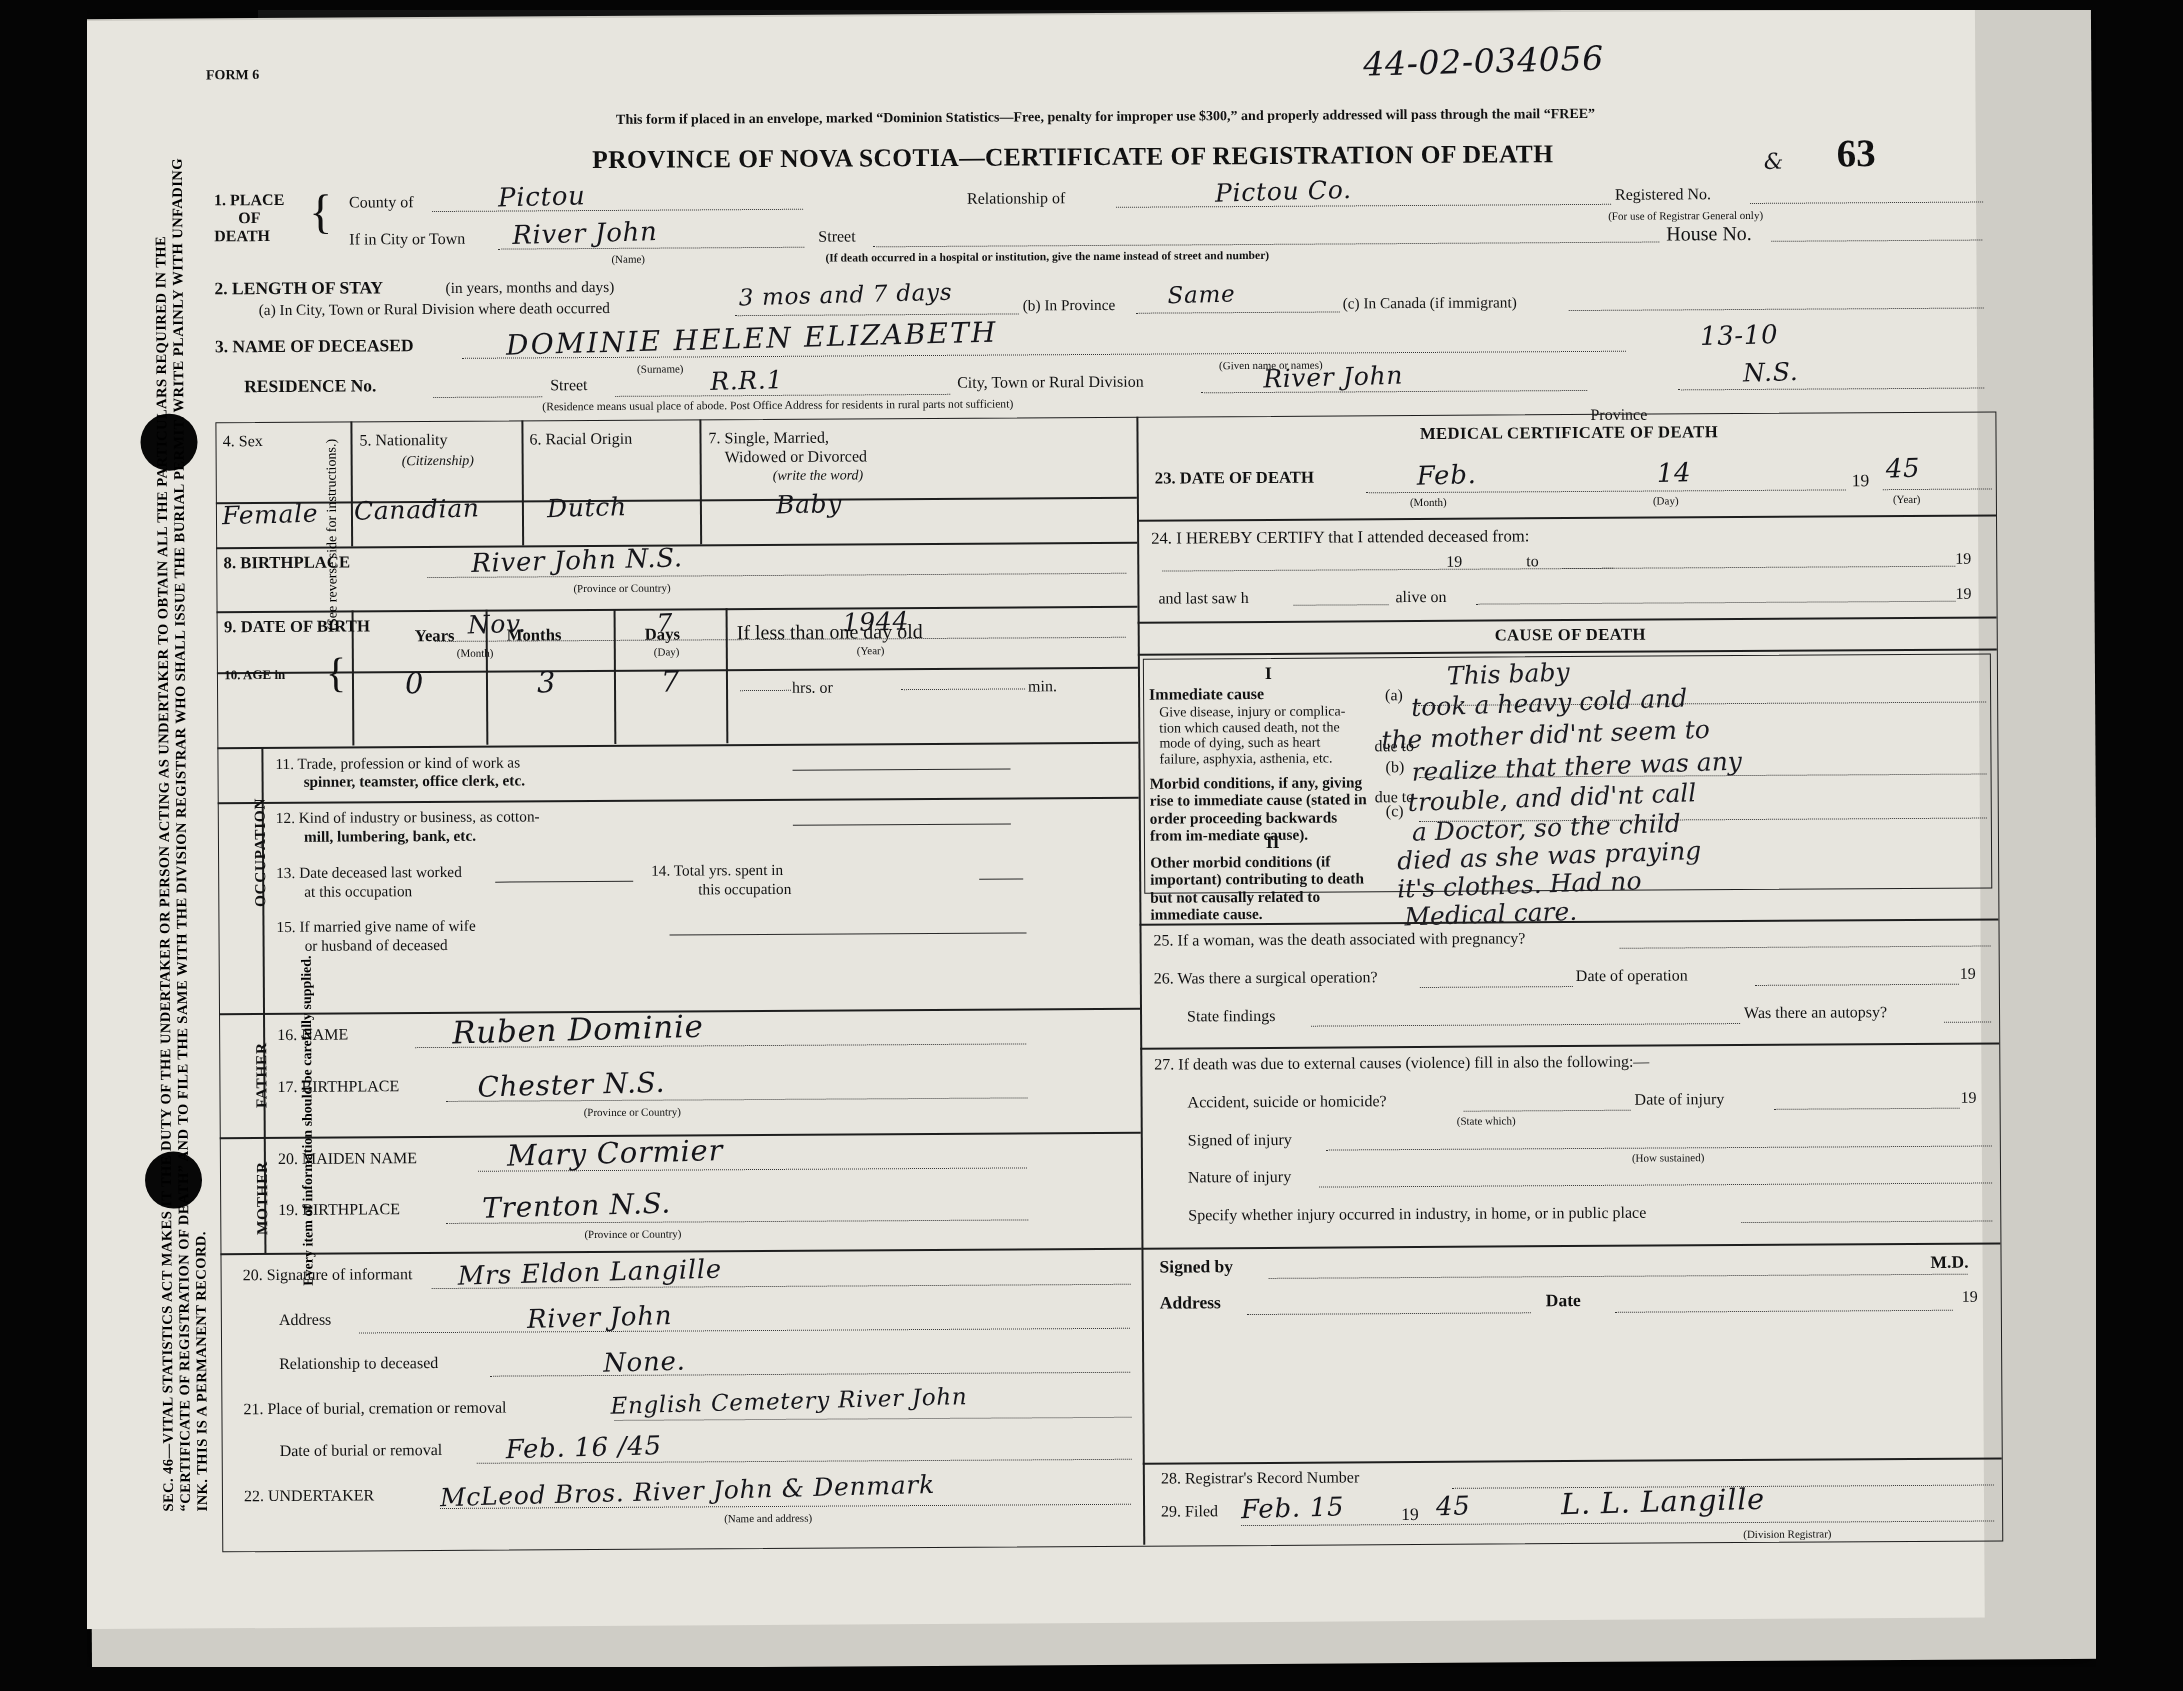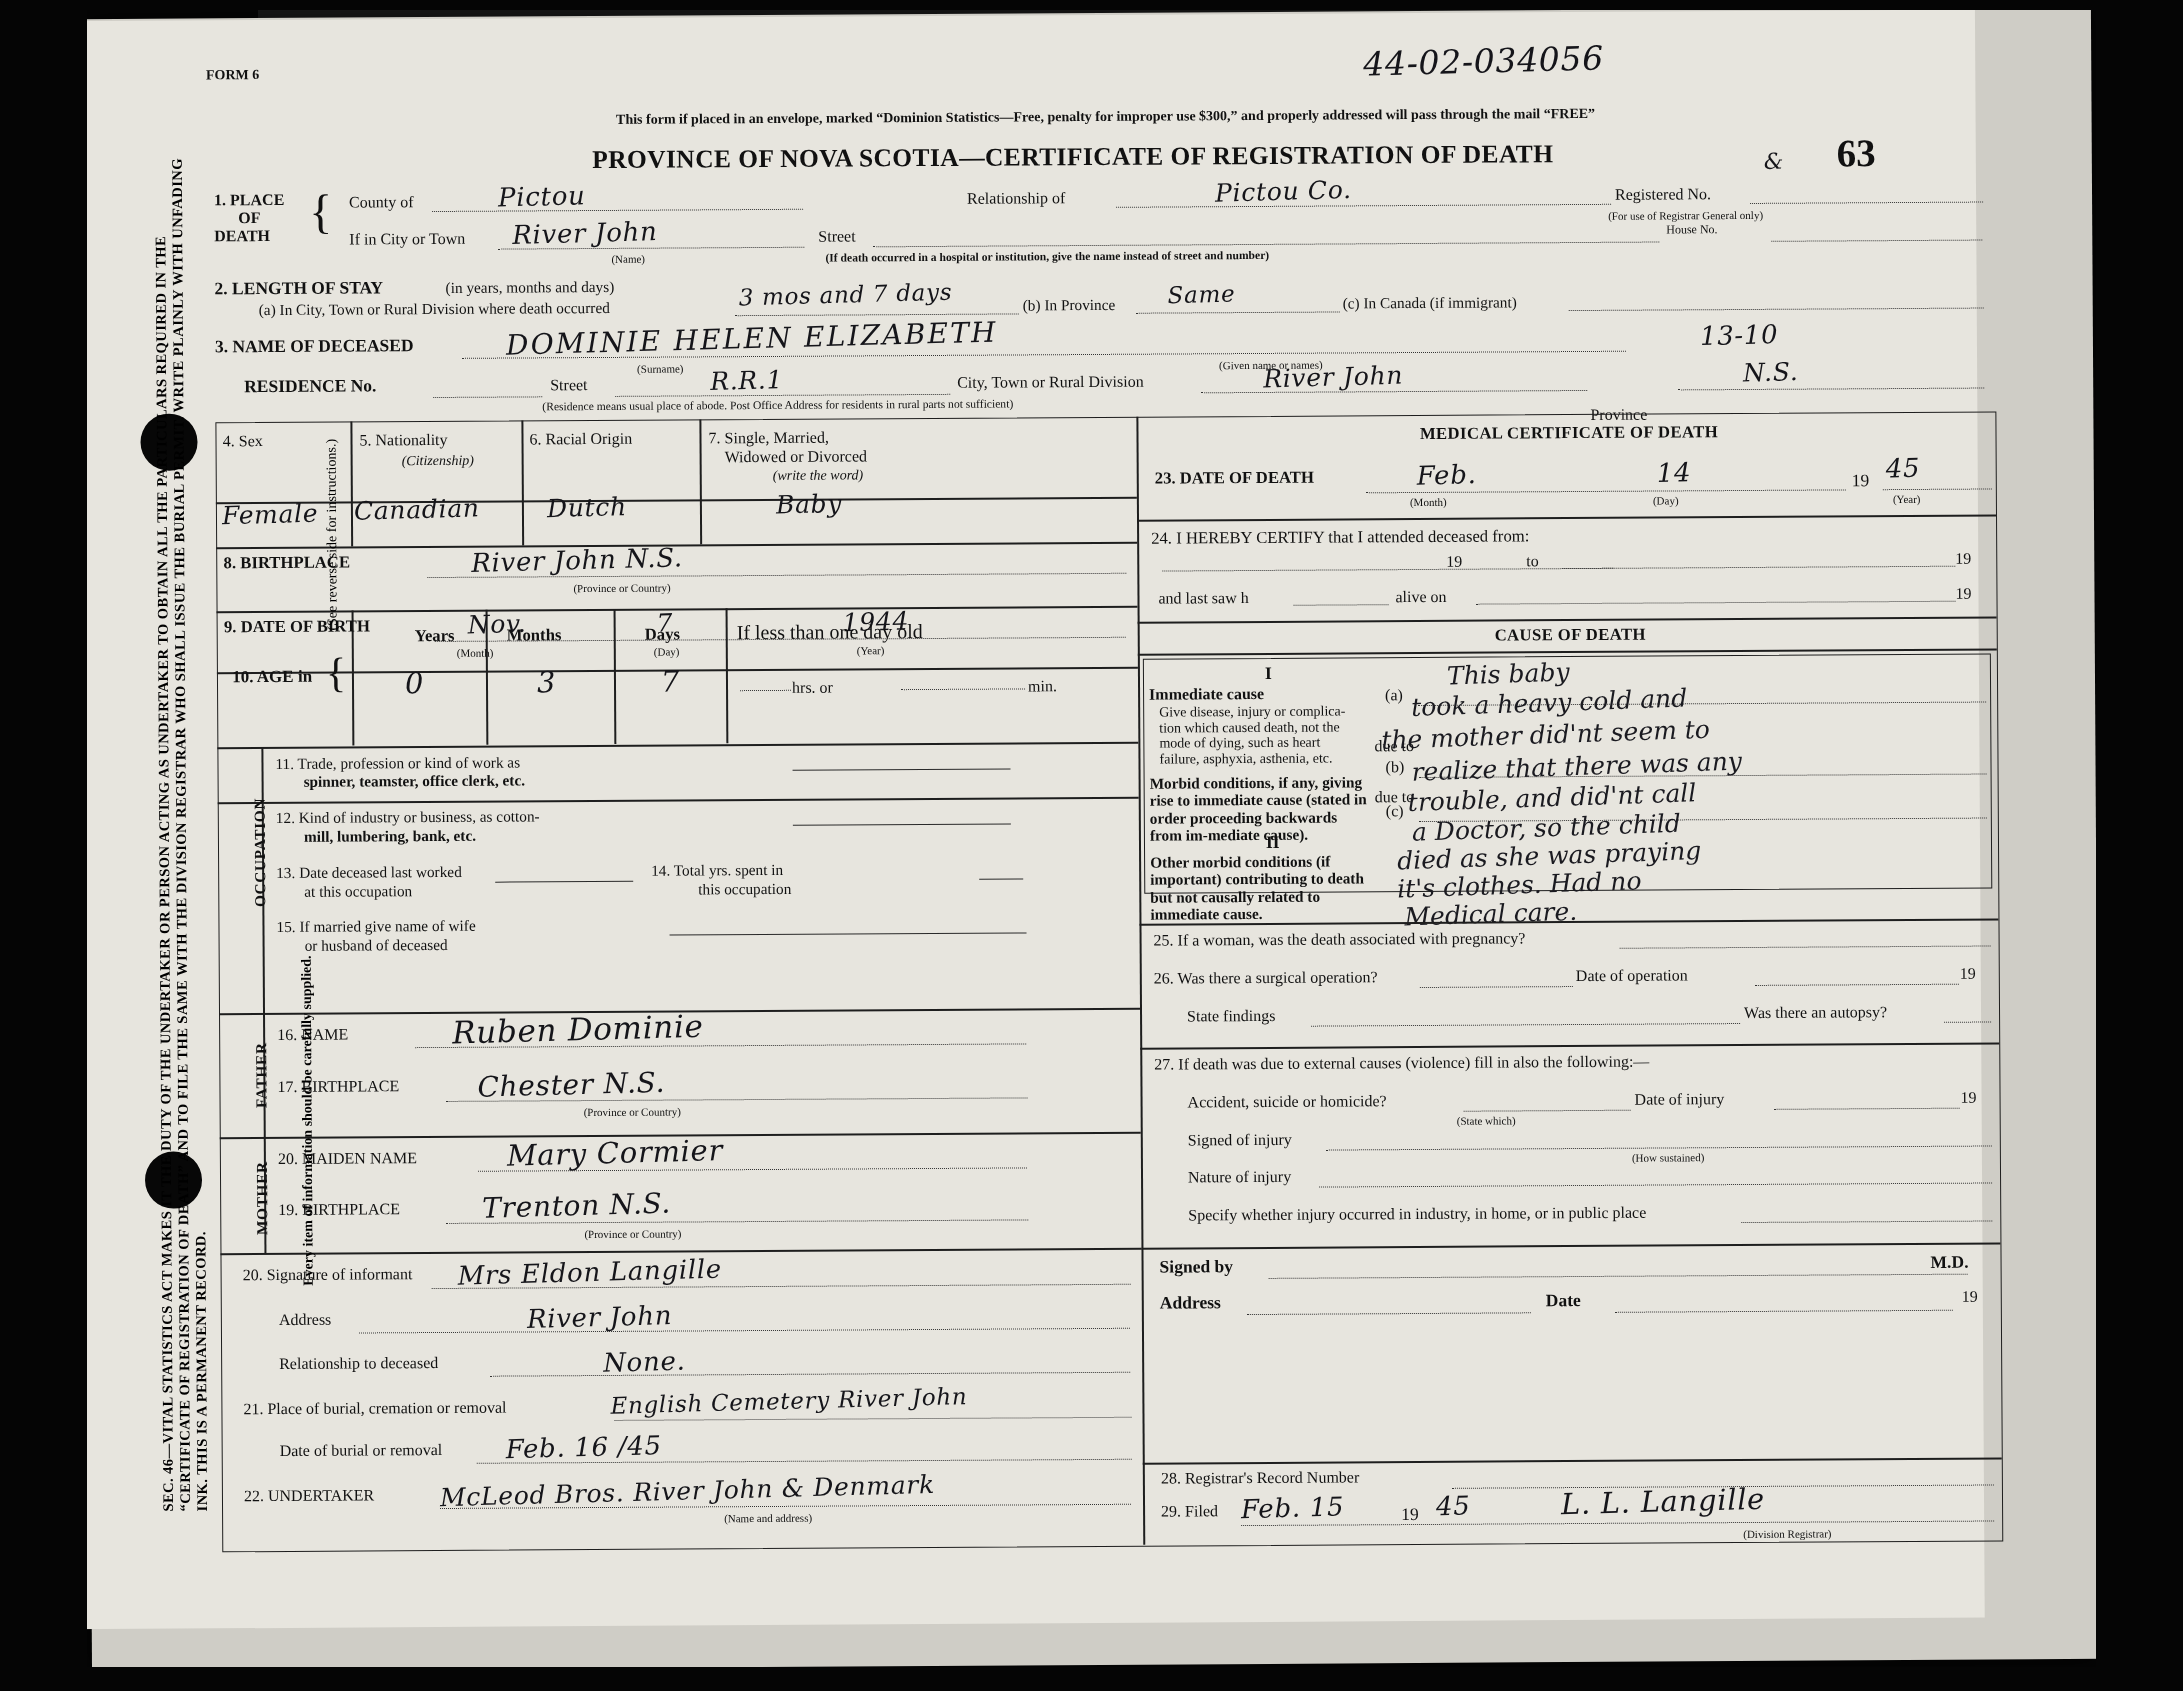--- a/index.html
+++ b/index.html
@@ -75,21 +75,21 @@
     <div class="dots" style="position:absolute;left:1536px;top:167px;width:233px;"></div>
     <div class="tiny" style="position:absolute;left:1394px;top:173px;">(For use of Registrar General only)</div>
 
     <div style="position:absolute;left:135px;top:186px;font-size:16px;">If in City or Town</div>
     <div class="dots" style="position:absolute;left:284px;top:205px;width:306px;"></div>
     <div class="hand" style="position:absolute;left:298px;top:175px;font-size:26px;">River John</div>
     <div class="tiny" style="position:absolute;left:397px;top:210px;">(Name)</div>
 
     <div style="position:absolute;left:604px;top:186px;font-size:16px;">Street</div>
     <div class="dots" style="position:absolute;left:659px;top:205px;width:786px;"></div>
-    <div style="position:absolute;left:1452px;top:186px;font-size:12px;">House No.</div>
+    <div style="position:absolute;left:1452px;top:186px;font-size:20px;">House No.</div>
     <div class="dots" style="position:absolute;left:1557px;top:205px;width:211px;"></div>
     <div class="tiny bold" style="position:absolute;left:611px;top:210px;font-size:11.6px;">(If death occurred in a hospital or institution, give the name instead of street and number)</div>
 
     <div class="bold" style="position:absolute;left:0px;top:233px;font-size:17.5px;">2. LENGTH OF STAY</div>
     <div style="position:absolute;left:231px;top:235px;font-size:15.3px;">(in years, months and days)</div>
     <div style="position:absolute;left:44px;top:256px;font-size:15.3px;">(a) In City, Town or Rural Division where death occurred</div>
     <div class="dots" style="position:absolute;left:520px;top:273px;width:284px;"></div>
     <div class="hand" style="position:absolute;left:524px;top:240px;font-size:23px;">3 mos and 7 days</div>
     <div style="position:absolute;left:808px;top:256px;font-size:15.3px;">(b) In Province</div>
     <div class="dots" style="position:absolute;left:921px;top:273px;width:204px;"></div>
@@ -164,21 +164,21 @@
 
     <div class="bold" style="position:absolute;left:7.3px;top:572px;font-size:16.7px;">9.  DATE OF BIRTH</div>
     <div class="dots" style="position:absolute;left:218px;top:597px;width:691px;"></div>
     <div class="hand" style="position:absolute;left:251px;top:566px;font-size:25px;">Nov.</div>
     <div class="hand" style="position:absolute;left:440px;top:566px;font-size:25px;">7</div>
     <div class="hand" style="position:absolute;left:626px;top:566px;font-size:25px;">1944</div>
     <div class="tiny" style="position:absolute;left:240px;top:603px;">(Month)</div>
     <div class="tiny" style="position:absolute;left:437px;top:603px;">(Day)</div>
     <div class="tiny" style="position:absolute;left:640px;top:603px;">(Year)</div>
 
-    <div class="bold" style="position:absolute;left:7.3px;top:622px;font-size:17px;margin-left:8px;">10.  AGE in</div>
+    <div class="bold" style="position:absolute;left:7.3px;top:622px;font-size:13px;">10.  AGE in</div>
     <div style="position:absolute;left:109px;top:611px;font-size:42px;line-height:35px;">{</div>
     <div class="bold" style="position:absolute;left:162px;top:582px;font-size:16.7px;margin-left:36px;">Years</div>
     <div class="bold" style="position:absolute;left:290px;top:582px;font-size:16.7px;">Months</div>
     <div class="bold" style="position:absolute;left:428px;top:582px;font-size:16.7px;">Days</div>
     <div class="hand" style="position:absolute;left:188px;top:622px;font-size:29px;">0</div>
     <div class="hand" style="position:absolute;left:320px;top:622px;font-size:29px;">3</div>
     <div class="hand" style="position:absolute;left:444px;top:622px;font-size:29px;">7</div>
     <div style="position:absolute;left:520px;top:579px;font-size:20px;">If less than one day old</div>
     <div style="position:absolute;left:575px;top:637px;font-size:16px;">hrs.  or</div>
     <div class="dots" style="position:absolute;left:523px;top:648px;width:51px;"></div>

